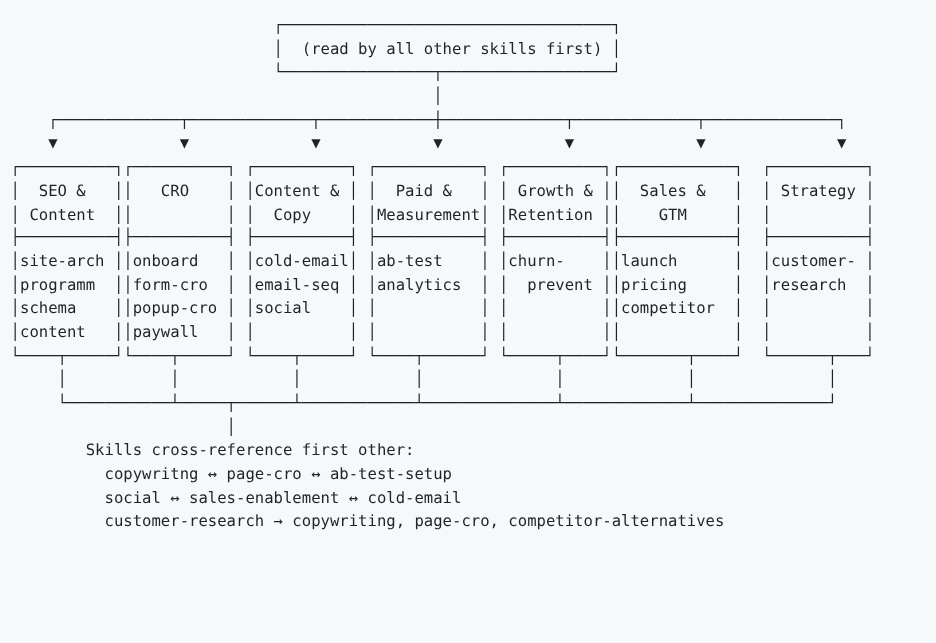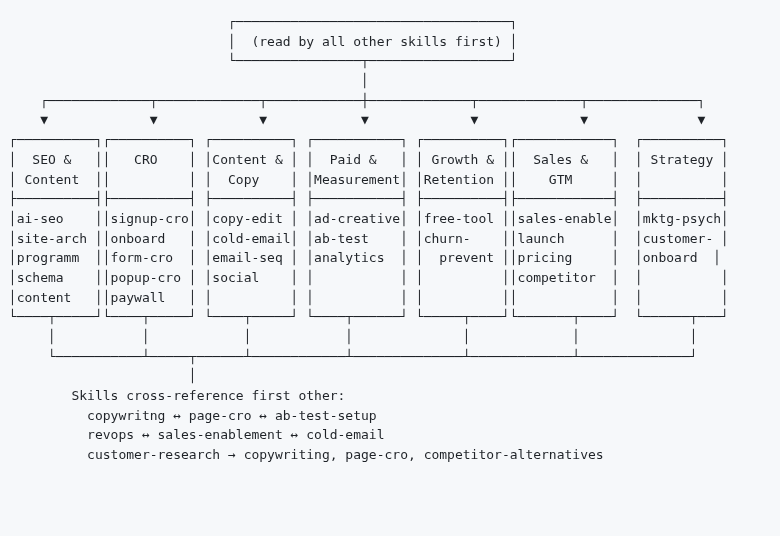--- a/index.html
+++ b/index.html
@@ -31,26 +31,25 @@
   <div class="r">                             ┌───────────────────────────────────┐</div>
   <div class="r">                             │  (read by all other skills first) │</div>
   <div class="r">                             └────────────────┬──────────────────┘</div>
   <div class="r">                                              │</div>
   <div class="r">     ┌─────────────┬─────────────┬────────────┼─────────────┬─────────────┬──────────────┐</div>
   <div class="r">     ▼             ▼             ▼            ▼             ▼             ▼              ▼</div>
   <div class="r"> ┌──────────┐┌──────────┐ ┌──────────┐ ┌───────────┐ ┌──────────┐┌────────────┐  ┌──────────┐</div>
   <div class="r"> │  SEO &amp;   ││   CRO    │ │Content &amp; │ │  Paid &amp;   │ │ Growth &amp; ││  Sales &amp;   │  │ Strategy │</div>
   <div class="r"> │ Content  ││          │ │  Copy    │ │Measurement│ │Retention ││    GTM     │  │          │</div>
   <div class="r"> ├──────────┤├──────────┤ ├──────────┤ ├───────────┤ ├──────────┤├────────────┤  ├──────────┤</div>
-  <div class="r"> │ai-seo    ││signup-cro│ │copy-edit │ │ad-creative│ │free-tool ││sales-enable│  │mktg-psych│</div>
   <div class="r"> │site-arch ││onboard   │ │cold-email│ │ab-test    │ │churn-    ││launch      │  │customer- │</div>
-  <div class="r"> │programm  ││form-cro  │ │email-seq │ │analytics  │ │  prevent ││pricing     │  │onboard  │</div>
+  <div class="r"> │programm  ││form-cro  │ │email-seq │ │analytics  │ │  prevent ││pricing     │  │research  │</div>
   <div class="r"> │schema    ││popup-cro │ │social    │ │           │ │          ││competitor  │  │          │</div>
   <div class="r"> │content   ││paywall   │ │          │ │           │ │          ││            │  │          │</div>
   <div class="r"> └────┬─────┘└────┬─────┘ └────┬─────┘ └────┬──────┘ └─────┬────┘└───────┬────┘  └──────┬───┘</div>
   <div class="r">      │           │            │            │              │             │              │</div>
   <div class="r">      └───────────┴─────┬──────┴────────────┴──────────────┴─────────────┴──────────────┘</div>
   <div class="r">                        │</div>
   <div class="r">         Skills cross-reference first other:</div>
   <div class="r">           copywritng ↔ page-cro ↔ ab-test-setup</div>
-  <div class="r">           revops ↔ sales-enablement ↔ cold-email</div>
+  <div class="r">           social ↔ sales-enablement ↔ cold-email</div>
   <div class="r">           customer-research → copywriting, page-cro, competitor-alternatives</div>
 </div>
 
 </body></html>

